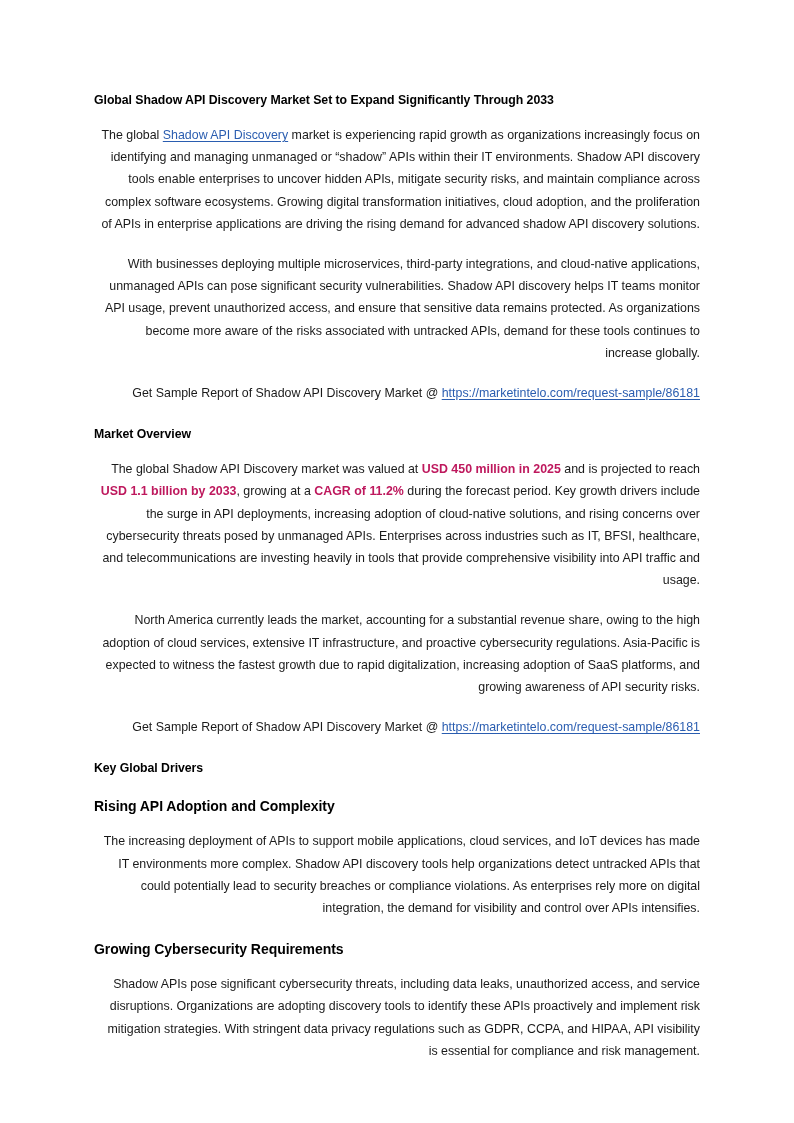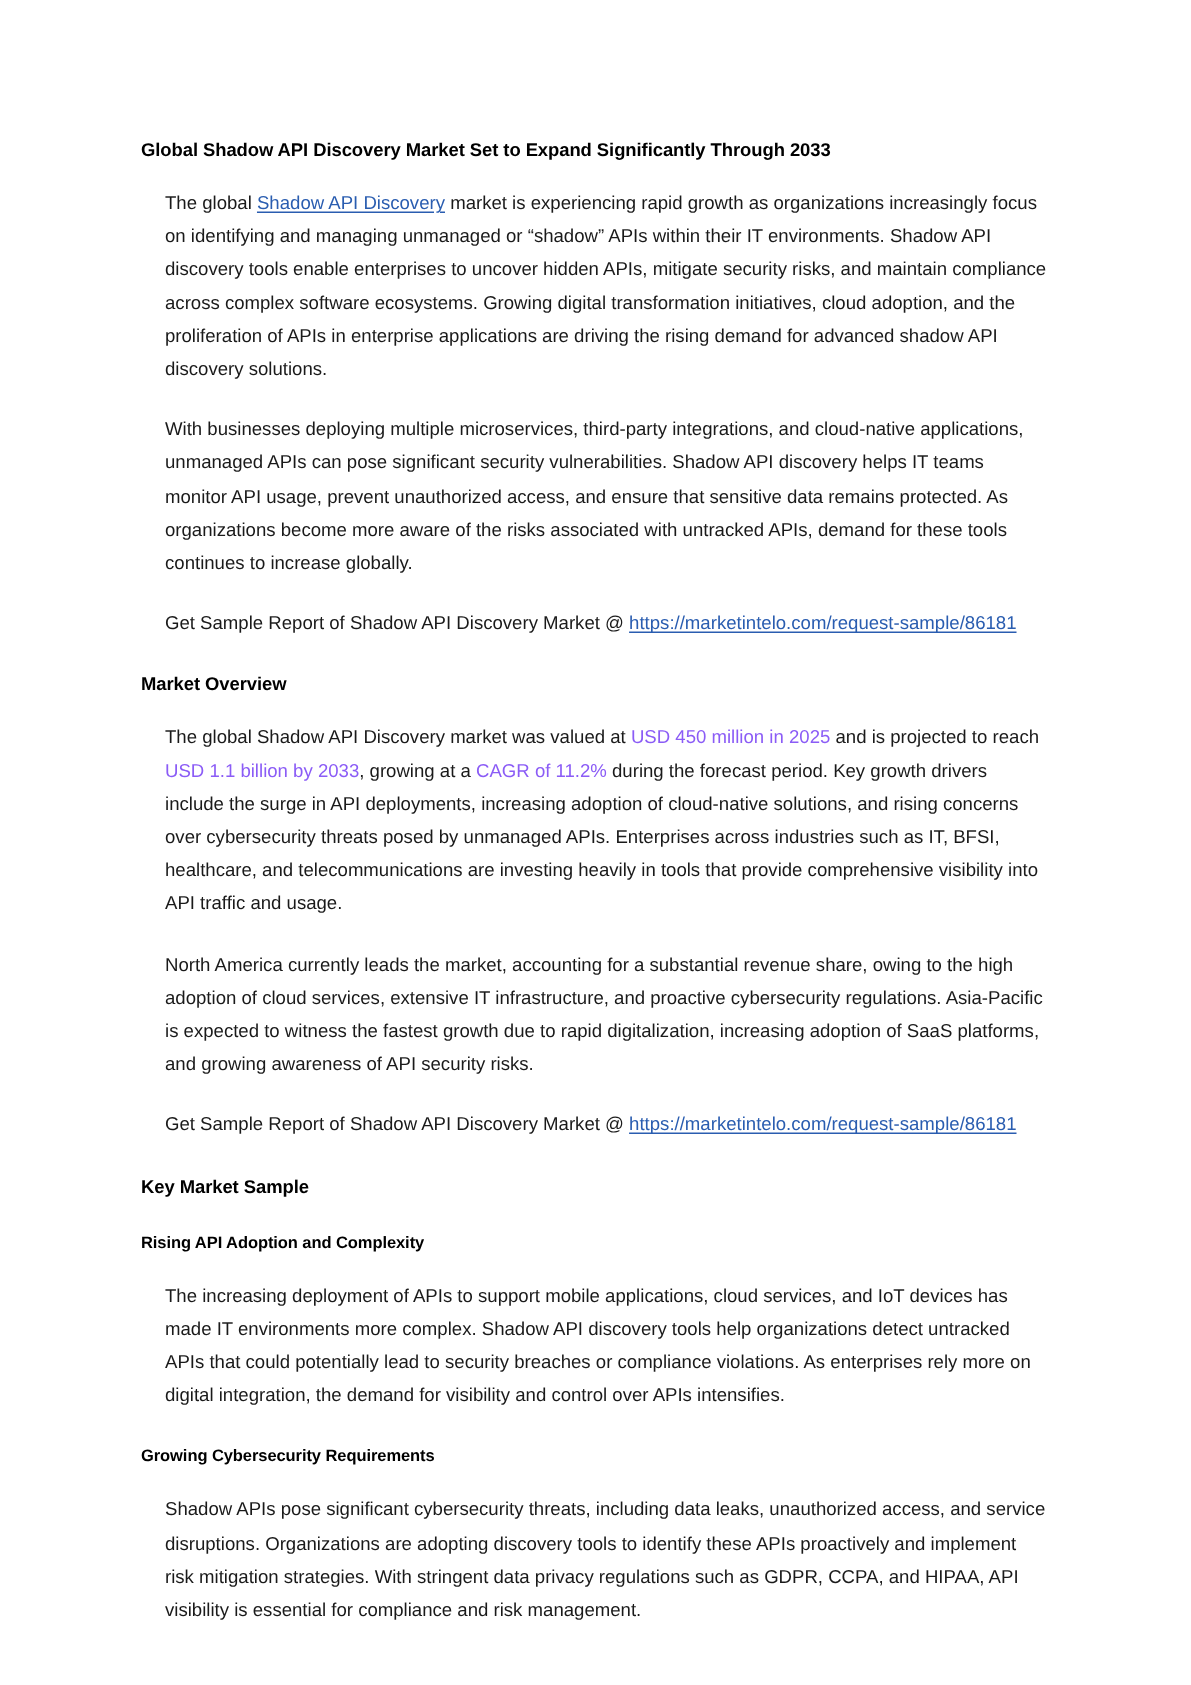--- a/index.html
+++ b/index.html
@@ -35,45 +35,45 @@
   }
   h2.section-heading {
     font-size: 12.3px;
     line-height: 16px;
     font-weight: bold;
     margin: 22px 0 16px 0;
     color: #000000;
     letter-spacing: -0.05px;
   }
   h3.sub-heading {
-    font-size: 11px;
+    font-size: 14px;
     line-height: 16px;
     font-weight: bold;
     margin: 22px 0 16px 0;
     color: #000000;
     letter-spacing: -0.05px;
   }
   p.para {
     font-size: 12.4px;
     line-height: 22.2px;
-    margin: 0 0 18px 16px;
+    margin: 0 0 18px 4px;
     color: #1a1a1a;
-    text-align: left;
+    text-align: right;
   }
   p.para:last-child {
     margin-bottom: 0;
   }
   a.inline-link {
     color: #2a5db0;
     text-decoration: underline;
     text-underline-offset: 2px;
   }
   strong.bold-run {
-    font-weight: normal;
-    color: #8b5cf6;
+    font-weight: bold;
+    color: #be185d;
   }
 </style>
 </head>
 <body>
 
 <div class="page">
   <div class="doc-body">
 
     <h1 class="doc-heading"><span>Global Shadow API Discovery Market Set to Expand Significantly Through 2033</span></h1>
 
@@ -84,21 +84,21 @@
     <p class="para"><span>Get Sample Report of Shadow API Discovery Market @ </span><a class="inline-link" href="#">https://marketintelo.com/request-sample/86181</a></p>
 
     <h2 class="section-heading">Market Overview</h2>
 
     <p class="para"><span>The global Shadow API Discovery market was valued at </span><strong class="bold-run">USD 450 million in 2025</strong><span> and is projected to reach </span><strong class="bold-run">USD 1.1 billion by 2033</strong><span>, growing at a </span><strong class="bold-run">CAGR of 11.2%</strong><span> during the forecast period. Key growth drivers include the surge in API deployments, increasing adoption of cloud-native solutions, and rising concerns over cybersecurity threats posed by unmanaged APIs. Enterprises across industries such as IT, BFSI, healthcare, and telecommunications are investing heavily in tools that provide comprehensive visibility into API traffic and usage.</span></p>
 
     <p class="para">North America currently leads the market, accounting for a substantial revenue share, owing to the high adoption of cloud services, extensive IT infrastructure, and proactive cybersecurity regulations. Asia-Pacific is expected to witness the fastest growth due to rapid digitalization, increasing adoption of SaaS platforms, and growing awareness of API security risks.</p>
 
     <p class="para"><span>Get Sample Report of Shadow API Discovery Market @ </span><a class="inline-link" href="#">https://marketintelo.com/request-sample/86181</a></p>
 
-    <h2 class="section-heading">Key Market Sample</h2>
+    <h2 class="section-heading">Key Global Drivers</h2>
 
     <h3 class="sub-heading">Rising API Adoption and Complexity</h3>
 
     <p class="para">The increasing deployment of APIs to support mobile applications, cloud services, and IoT devices has made IT environments more complex. Shadow API discovery tools help organizations detect untracked APIs that could potentially lead to security breaches or compliance violations. As enterprises rely more on digital integration, the demand for visibility and control over APIs intensifies.</p>
 
     <h3 class="sub-heading">Growing Cybersecurity Requirements</h3>
 
     <p class="para">Shadow APIs pose significant cybersecurity threats, including data leaks, unauthorized access, and service disruptions. Organizations are adopting discovery tools to identify these APIs proactively and implement risk mitigation strategies. With stringent data privacy regulations such as GDPR, CCPA, and HIPAA, API visibility is essential for compliance and risk management.</p>
 
 

